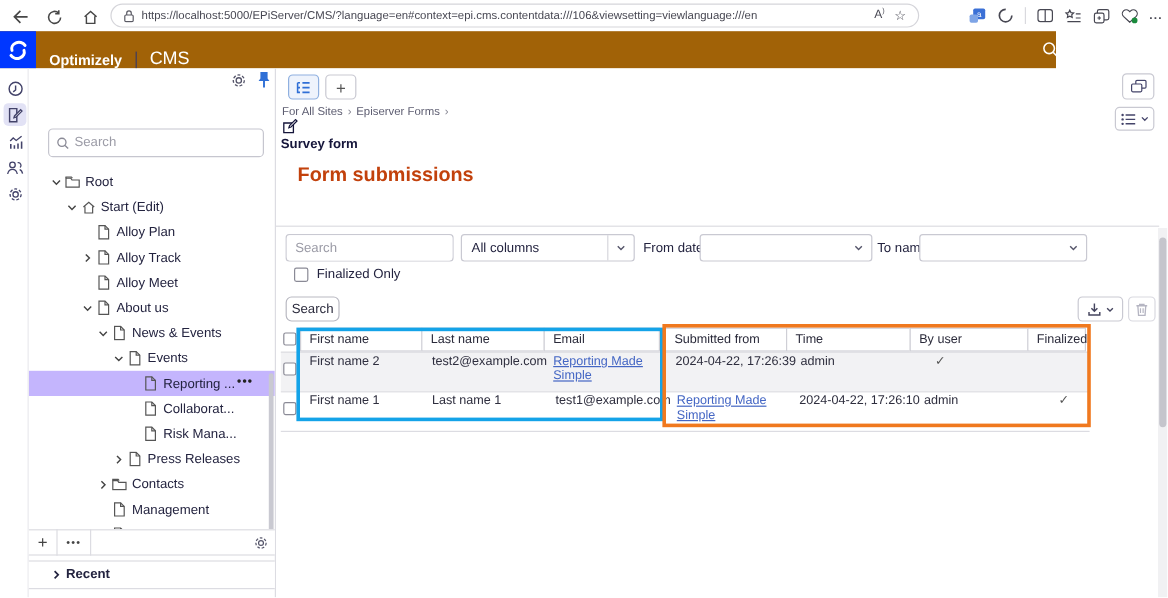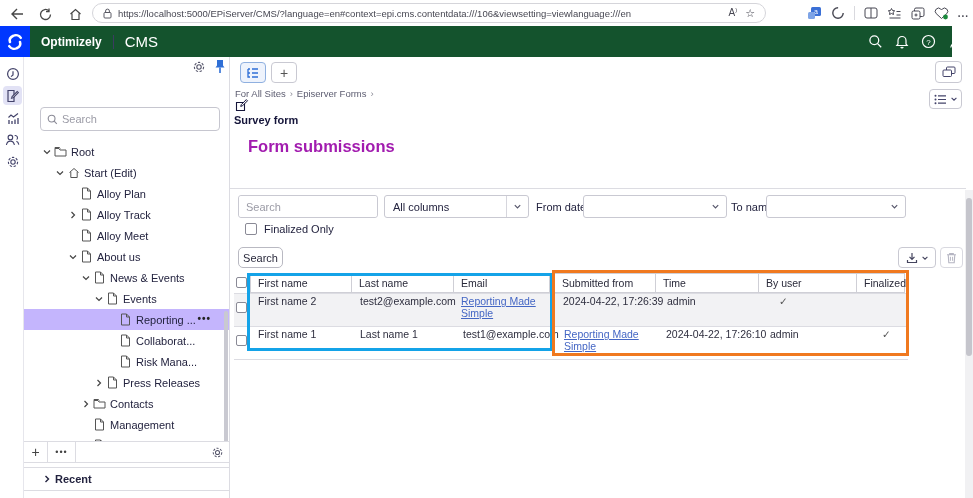--- a/index.html
+++ b/index.html
@@ -12,21 +12,21 @@
   .chrome { position:absolute; left:0; top:0; width:973px; height:28px; background:#fff; display:flex; align-items:center; }
   .chrome .nav-ic { width:22px; height:22px; display:flex; align-items:center; justify-content:center; color:#474747; }
   .url-pill { position:absolute; left:92px; top:3px; width:674px; height:20px; border:1px solid #d5d5da; border-radius:11px; background:#fff; display:flex; align-items:center; font-size:9.5px; color:#474752; }
   .url-pill .lock { margin:0 6px 0 10px; display:flex; }
   .url-text { white-space:nowrap; overflow:hidden; flex:1; letter-spacing:0; }
   .pill-right { display:flex; align-items:center; gap:8px; margin-right:10px; font-size:10px; color:#474752; }
   .chrome-right { position:absolute; right:4px; top:0; height:26px; display:flex; align-items:center; gap:9px; color:#474752; }
   .vdiv { width:1px; height:14px; background:#d9d9de; }
 
   
-  .topbar { position:absolute; left:0; top:26px; width:952px; height:31px; background:#14532d; display:flex; align-items:center; }
+  .topbar { position:absolute; left:0; top:26px; width:880px; height:31px; background:#a16207; display:flex; align-items:flex-end; }
   .logo-sq { width:30px; height:31px; background:#0037ff; display:flex; align-items:center; justify-content:center; }
   .brand { color:#fff; font-size:12px; font-weight:bold; margin-left:11px; }
   .brand-div { width:1px; height:14px; background:#3c3b61; margin:0 11px; }
   .product { color:#fff; font-size:15px; }
   .topbar-right { position:absolute; right:10px; top:26px; height:31px; display:flex; align-items:center; gap:12px; }
 
   
   .rail { position:absolute; left:0; top:57px; width:24px; height:441px; background:#fff; border-right:1px solid #e6e6ec; }
   .rail-ic { position:absolute; left:3px; width:19px; height:19px; display:flex; align-items:center; justify-content:center; border-radius:4px; }
   .rail-ic.sel { background:#e2e2f5; }
@@ -58,21 +58,21 @@
   .main { position:absolute; left:230px; top:57px; width:743px; height:441px; background:#fff; }
   .btn { border:1px solid #c9c9d2; border-radius:4px; background:#fff; display:flex; align-items:center; justify-content:center; }
   .tree-btn { position:absolute; left:10px; top:5px; width:26px; height:21px; border-color:#8fb0e0; background:#eef3fc; }
   .plus-btn { position:absolute; left:41px; top:5px; width:26px; height:21px; color:#555; font-size:14px; }
   .copy-btn { position:absolute; left:705px; top:4px; width:27px; height:22px; }
   .list-btn { position:absolute; left:699px; top:32px; width:33px; height:20px; gap:3px; }
   .crumbs { position:absolute; left:5px; top:31px; font-size:9.5px; color:#5c5c70; display:flex; gap:4px; align-items:center; }
   .crumb-sep { color:#8a8a96; }
   .formicon { position:absolute; left:5px; top:42px; }
   .form-title { position:absolute; left:4px; top:57px; font-size:11px; font-weight:bold; color:#15153a; }
-  .page-h { position:absolute; left:18px; top:80px; font-size:16.5px; font-weight:600; color:#a21caf; }
+  .page-h { position:absolute; left:18px; top:80px; font-size:16.5px; font-weight:600; color:#c2410c; }
   .hdiv { position:absolute; left:0; top:131px; width:736px; height:1px; background:#dcdce2; }
 
   .f-input { position:absolute; border:1px solid #c9c9d2; border-radius:3px; background:#fff; height:23px; top:138px; font-size:11px; color:#23233f; }
   .f-input input { border:none; outline:none; width:100%; height:100%; padding:0 7px; font-size:11px; color:#333; border-radius:3px; font-family:"Liberation Sans",sans-serif; }
   .f-input input::placeholder { color:#9b9ba6; }
   .sel-box { display:flex; align-items:center; }
   .sel-text { flex:1; padding-left:8px; }
   .sel-chev { width:22px; height:100%; border-left:1px solid #d6d6dd; display:flex; align-items:center; justify-content:center; }
   .f-label { position:absolute; top:144px; font-size:11px; color:#23233f; }
   .chkrow { position:absolute; left:15px; top:166px; display:flex; align-items:center; gap:7px; font-size:11px; color:#23233f; }

